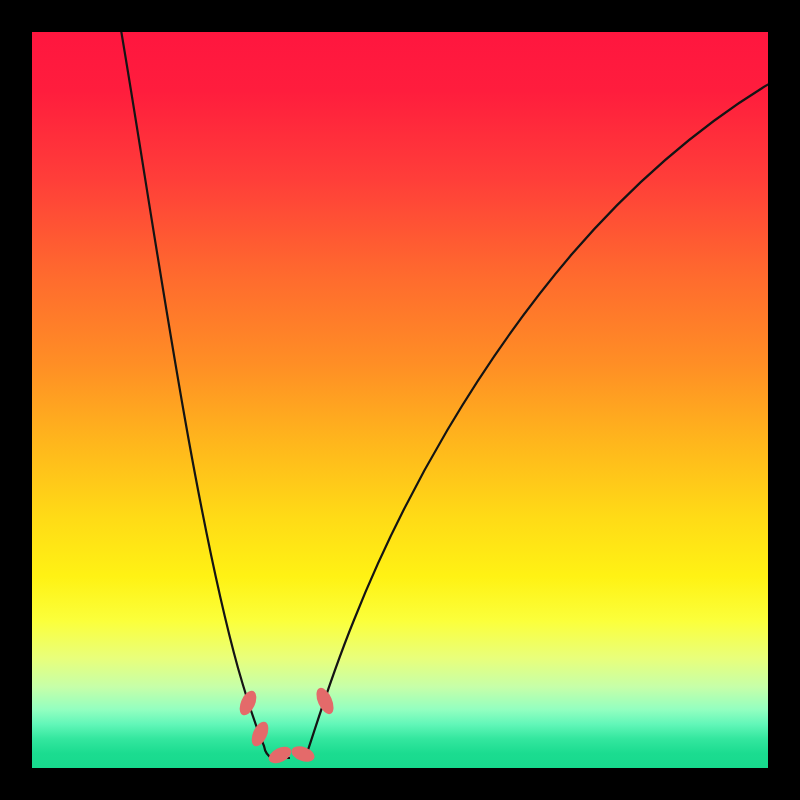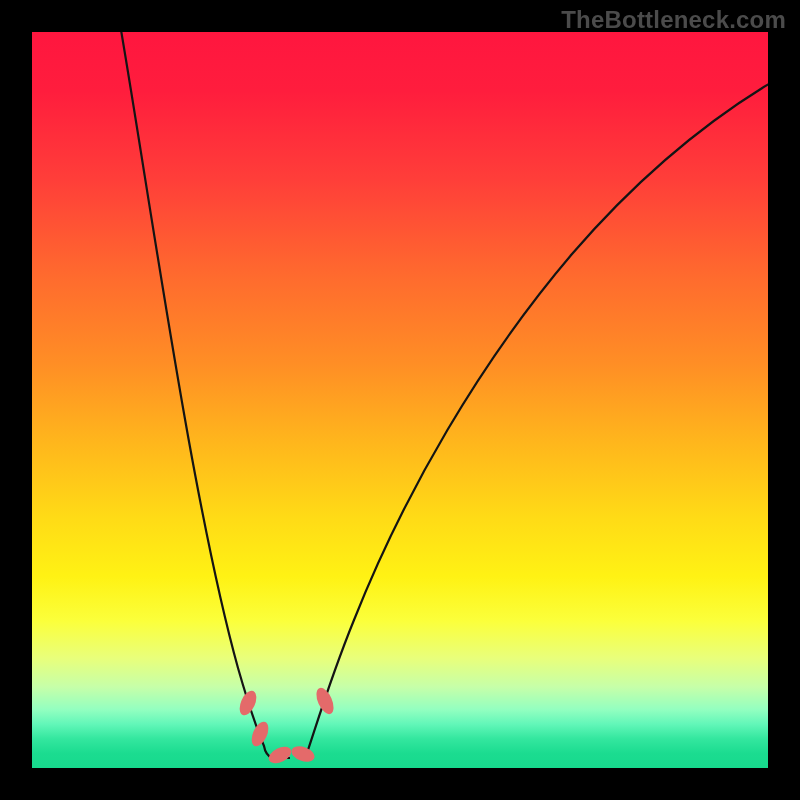--- a/index.html
+++ b/index.html
@@ -71,21 +71,20 @@
   }
   .marker {
     fill: #e46a6a;
     stroke: none;
   }
 </style>
 </head>
 <body>
 
 <div class="frame">
-  <div class="watermark">TheBottleneck.com</div>
 
   <div class="plot">
     <div class="gradient"></div>
 
     <svg class="curves" viewBox="0 0 736 736" preserveAspectRatio="none">
       <path class="curve" d="M88 -8 C 120 180, 160 470, 206 636 C 214 664, 222 690, 232 714 C 233 720, 236 724, 240 726 L 258 726"></path>
       <path class="curve" d="M266 726 C 270 726, 274 724, 276 718 C 286 688, 300 642, 322 588 C 372 462, 448 330, 540 222 C 604 148, 670 92, 740 50"></path>
 
       <g>
         <ellipse class="marker" cx="216" cy="671" rx="7" ry="13" transform="rotate(24 216 671)"></ellipse>

